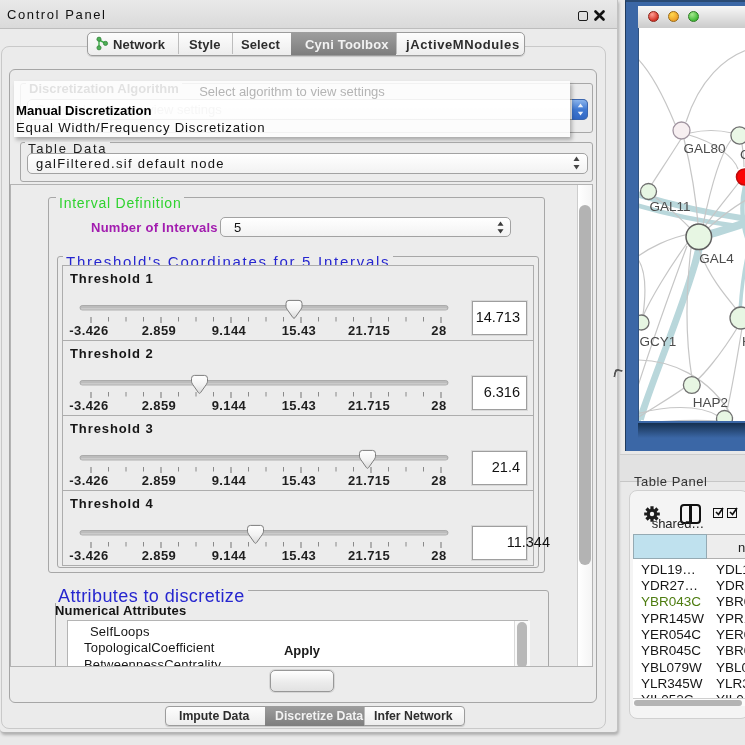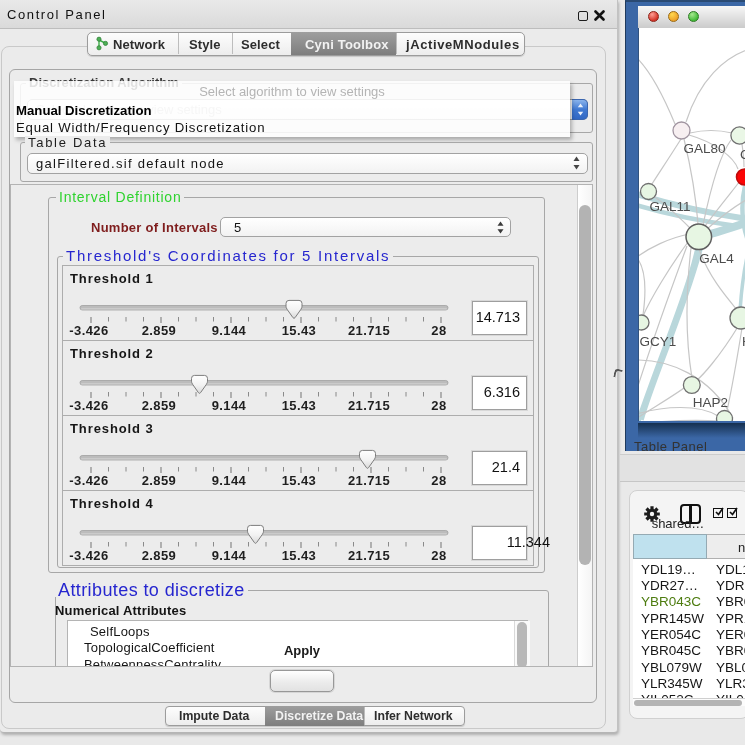--- a/index.html
+++ b/index.html
@@ -1,19 +1,19 @@
 <!DOCTYPE html>
 <html><head><meta charset="utf-8">
 <style>
 html,body{margin:0;padding:0;}
 body{width:745px;height:745px;overflow:hidden;position:relative;background:#e9e9e9;
   font-family:"Liberation Sans",sans-serif;}
 .a{position:absolute;}
 .grp{position:absolute;border:1px solid #a7a7a7;border-radius:3px;}
-.glab{position:absolute;background:#ececec;padding:0 3px;font-size:13px;color:#1d1d1d;white-space:nowrap;line-height:14px;}
+.glab{position:absolute;background:#ececec;padding:0 3px;font-size:13px;color:#1d1d1d;white-space:nowrap;line-height:14px;margin-top:6px;}
 .combo{position:absolute;background:linear-gradient(#ffffff,#f2f2f2);border:1px solid #a2a2a2;border-radius:5px;}
 .ctext{position:absolute;font-size:13px;color:#141414;white-space:nowrap;}
 .bold{font-weight:bold;}
 .seg{position:absolute;border:1px solid #9c9c9c;border-radius:5px;background:linear-gradient(#fdfdfd,#ededed);box-shadow:0 1px 1px rgba(0,0,0,0.15);}
 .segsep{position:absolute;width:1px;background:#bdbdbd;top:0;bottom:0;}
 .segdark{position:absolute;top:0;bottom:0;background:linear-gradient(#9e9e9e,#7e7e7e);}
 .segtext{position:absolute;font-weight:bold;color:#2d2d2d;white-space:nowrap;}
 </style></head><body>
 
 <div class="a" style="left:0;top:0;width:617px;height:732px;background:#ebebeb;border-right:1px solid #c2c2c2;border-bottom:1px solid #b5b5b5;border-radius:0 0 4px 4px;box-shadow:1px 2px 3px rgba(0,0,0,0.25);">
@@ -60,21 +60,21 @@
 <div class="glab" style="left:25px;top:136px;letter-spacing:1.7px;">Table Data</div>
 <div class="combo" style="left:27px;top:153px;width:559px;height:19px;"></div>
 <div class="ctext" style="left:36px;top:156px;letter-spacing:1.3px;">galFiltered.sif default node</div>
 <svg class="a" style="left:572px;top:156px;" width="9" height="14" viewBox="0 0 9 14">
       <path d="M4.5 0.5 L7.5 5 L1.5 5 Z" fill="#444"></path>
       <path d="M4.5 13.5 L1.5 9 L7.5 9 Z" fill="#444"></path>
     </svg>
 <div class="a" style="left:10px;top:184px;width:583px;height:483px;border:1px solid #b3b3b3;box-sizing:border-box;background:#ececec;overflow:hidden;">
 <div class="grp" style="left:37px;top:12px;width:495px;height:374px;"></div>
 <div class="glab" style="left:45px;top:5px;color:#2fd32f;font-size:14px;letter-spacing:0.75px;">Interval Definition</div>
-<div class="a bold" style="left:80px;top:35px;font-size:13px;color:#7f1d1d;letter-spacing:0.25px;">Number of Intervals</div>
+<div class="a bold" style="left:80px;top:35px;font-size:13px;color:#a21caf;letter-spacing:0.25px;">Number of Intervals</div>
 <div class="combo" style="left:209px;top:32px;width:289px;height:18px;"></div>
 <div class="ctext" style="left:223px;top:35px;">5</div>
 <svg class="a" style="left:485px;top:36px;" width="9" height="13" viewBox="0 0 9 13">
         <path d="M4.5 0.5 L7.5 4.7 L1.5 4.7 Z" fill="#3a3a3a"></path>
         <path d="M4.5 12.5 L1.5 8.3 L7.5 8.3 Z" fill="#3a3a3a"></path>
       </svg>
 <div class="grp" style="left:46px;top:71px;width:480px;height:310px;"></div>
 <div class="glab" style="left:52px;top:64px;color:#2626cf;font-size:15px;letter-spacing:1.72px;">Threshold's Coordinates for 5 Intervals</div>
 <div class="a" style="left:51px;top:80px;width:470px;height:74px;border:1px solid #adadad;background:#ececec;"></div>
 <div class="a bold" style="left:59px;top:86px;font-size:13px;color:#161616;letter-spacing:0.9px;">Threshold 1</div>
@@ -341,21 +341,21 @@
 <text x="60.2" y="235">GAL4</text>
 <text x="0.5" y="317.5">GCY1</text>
 <text x="103" y="318">H</text>
 <text x="53.8" y="379">HAP2</text>
 </g>
 </svg>
 </div>
 <div class="a" style="left:12px;top:421px;right:0;height:15px;background:linear-gradient(#16304f,rgba(59,103,166,0));"></div>
 </div>
 <div class="a" style="left:620px;top:454px;width:125px;height:28px;background:#e2e2e2;border-top:1px solid #cdcdcd;border-bottom:1px solid #c6c6c6;box-sizing:border-box;"></div>
-<div class="a" style="left:634px;top:439px;font-size:13px;color:#333;letter-spacing:0.5px;">Table Panel</div>
+<div class="a" style="left:634px;top:474px;font-size:13px;color:#333;letter-spacing:0.5px;">Table Panel</div>
 <div class="a" style="left:629px;top:490px;width:120px;height:229px;background:#f4f4f4;border:1px solid #d0d0d0;border-radius:8px;box-sizing:border-box;"></div>
 <svg class="a" style="left:642px;top:504px;" width="20" height="20" viewBox="0 0 20 20">
 <g fill="#1c1c1c">
       <circle cx="10" cy="10" r="5.2"></circle>
 <g stroke="#1c1c1c" stroke-width="3.2">
 <path d="M10 2.2 L10 17.8 M2.2 10 L17.8 10 M4.5 4.5 L15.5 15.5 M15.5 4.5 L4.5 15.5"></path>
       </g>
     </g>
 <circle cx="10" cy="10" r="2.2" fill="#f4f4f4"></circle>
   </svg>

